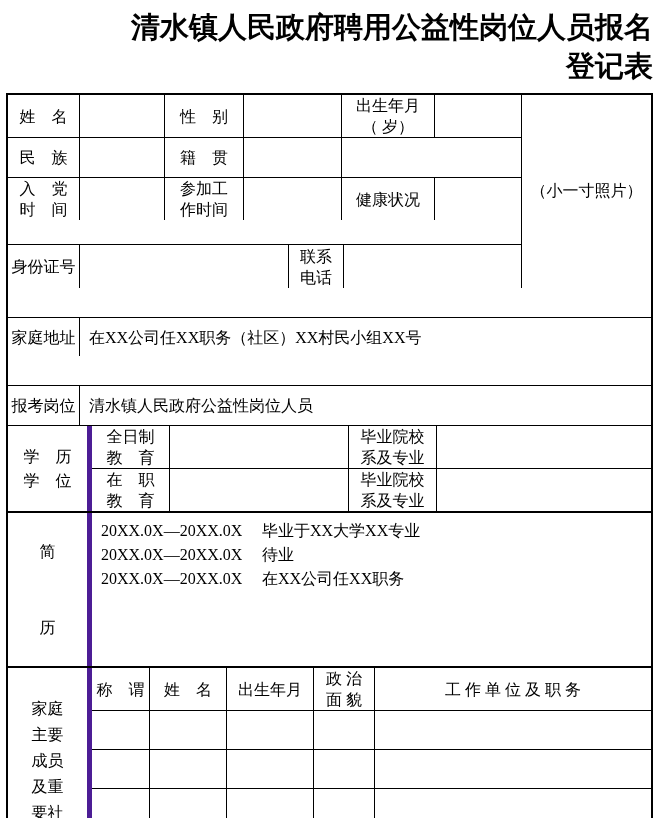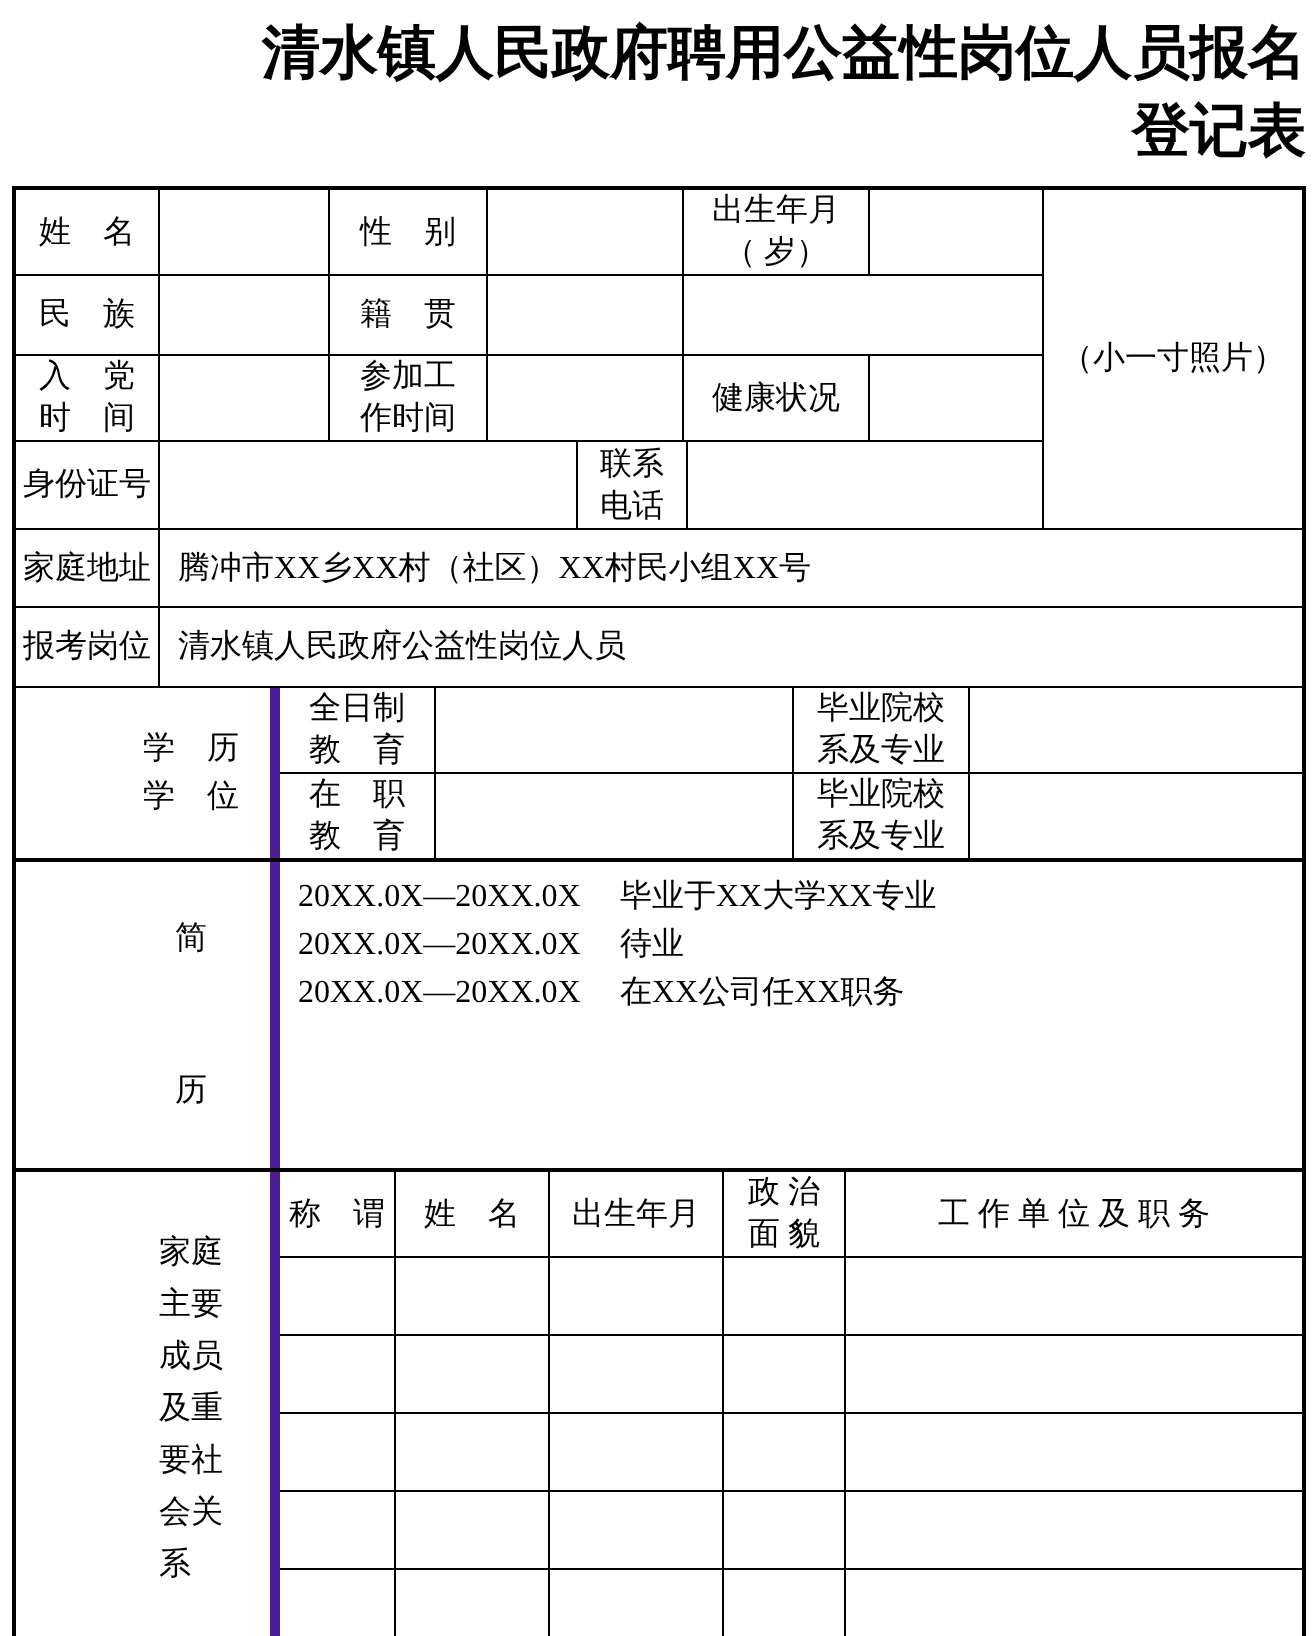--- a/index.html
+++ b/index.html
@@ -38,35 +38,35 @@
   .row > .c:first-child { border-left:none; }
   .c.left { justify-content:flex-start; text-align:left; padding-left:9px; }
 
   
   .h38{height:38px} .h39{height:39px} .h42{height:42px} .h43{height:43px}
 
   
   .s1 { display:flex; }
   .s1-left { width:513px; }
   .cols-a { grid-template-columns:71px 85px 79px 98px 93px 87px; }
-  .cols-b { grid-template-columns:71px 209px 55px 178px; }
+  .cols-b { grid-template-columns:71px 209px 55px 178px;margin-top:24px; }
   .photo {
     flex:1; border-left:1px solid #000;
     display:flex; align-items:center; justify-content:center;
   }
 
   
-  .cols-c { grid-template-columns:71px 1fr; }
+  .cols-c { grid-template-columns:71px 1fr;margin-top:29px; }
 
   
   .s3 { display:flex; }
   .lbl {
     width:79px; flex:0 0 79px;
     display:flex; align-items:center; justify-content:center;
-    text-align:left; white-space:pre-line; line-height:24px;padding-left:48px;
+    text-align:left; white-space:pre-line; line-height:24px;
   }
   .s3-rows, .s5-rows, .resume-content { flex:1; border-left:5px solid #4c1d95; }
   .cols-d { grid-template-columns:77px 179px 88px 1fr; }
 
   
   .s4 { display:flex; height:153px; }
   .resume-label { line-height:38px; }
   .resume-content { padding:6px 6px 0 9px; box-sizing:border-box; }
   .resume-line { line-height:24px; white-space:nowrap; }
   .resume-line .period { display:inline-block; width:161px; }
@@ -119,21 +119,21 @@
           <div class="c">联系
 电话</div>
           <div class="c"></div>
         </div>
       </div>
       <div class="photo">（小一寸照片）</div>
     </div>
 
     <div class="sec row cols-c h38">
       <div class="c">家庭地址</div>
-      <div class="c left">腾冲市XX乡XX村（社区）XX村民小组XX号</div>
+      <div class="c left">在XX公司任XX职务（社区）XX村民小组XX号</div>
     </div>
 
     <div class="sec row cols-c h39">
       <div class="c">报考岗位</div>
       <div class="c left">清水镇人民政府公益性岗位人员</div>
     </div>
 
     <div class="sec s3">
       <div class="lbl">学　历
 学　位</div>

